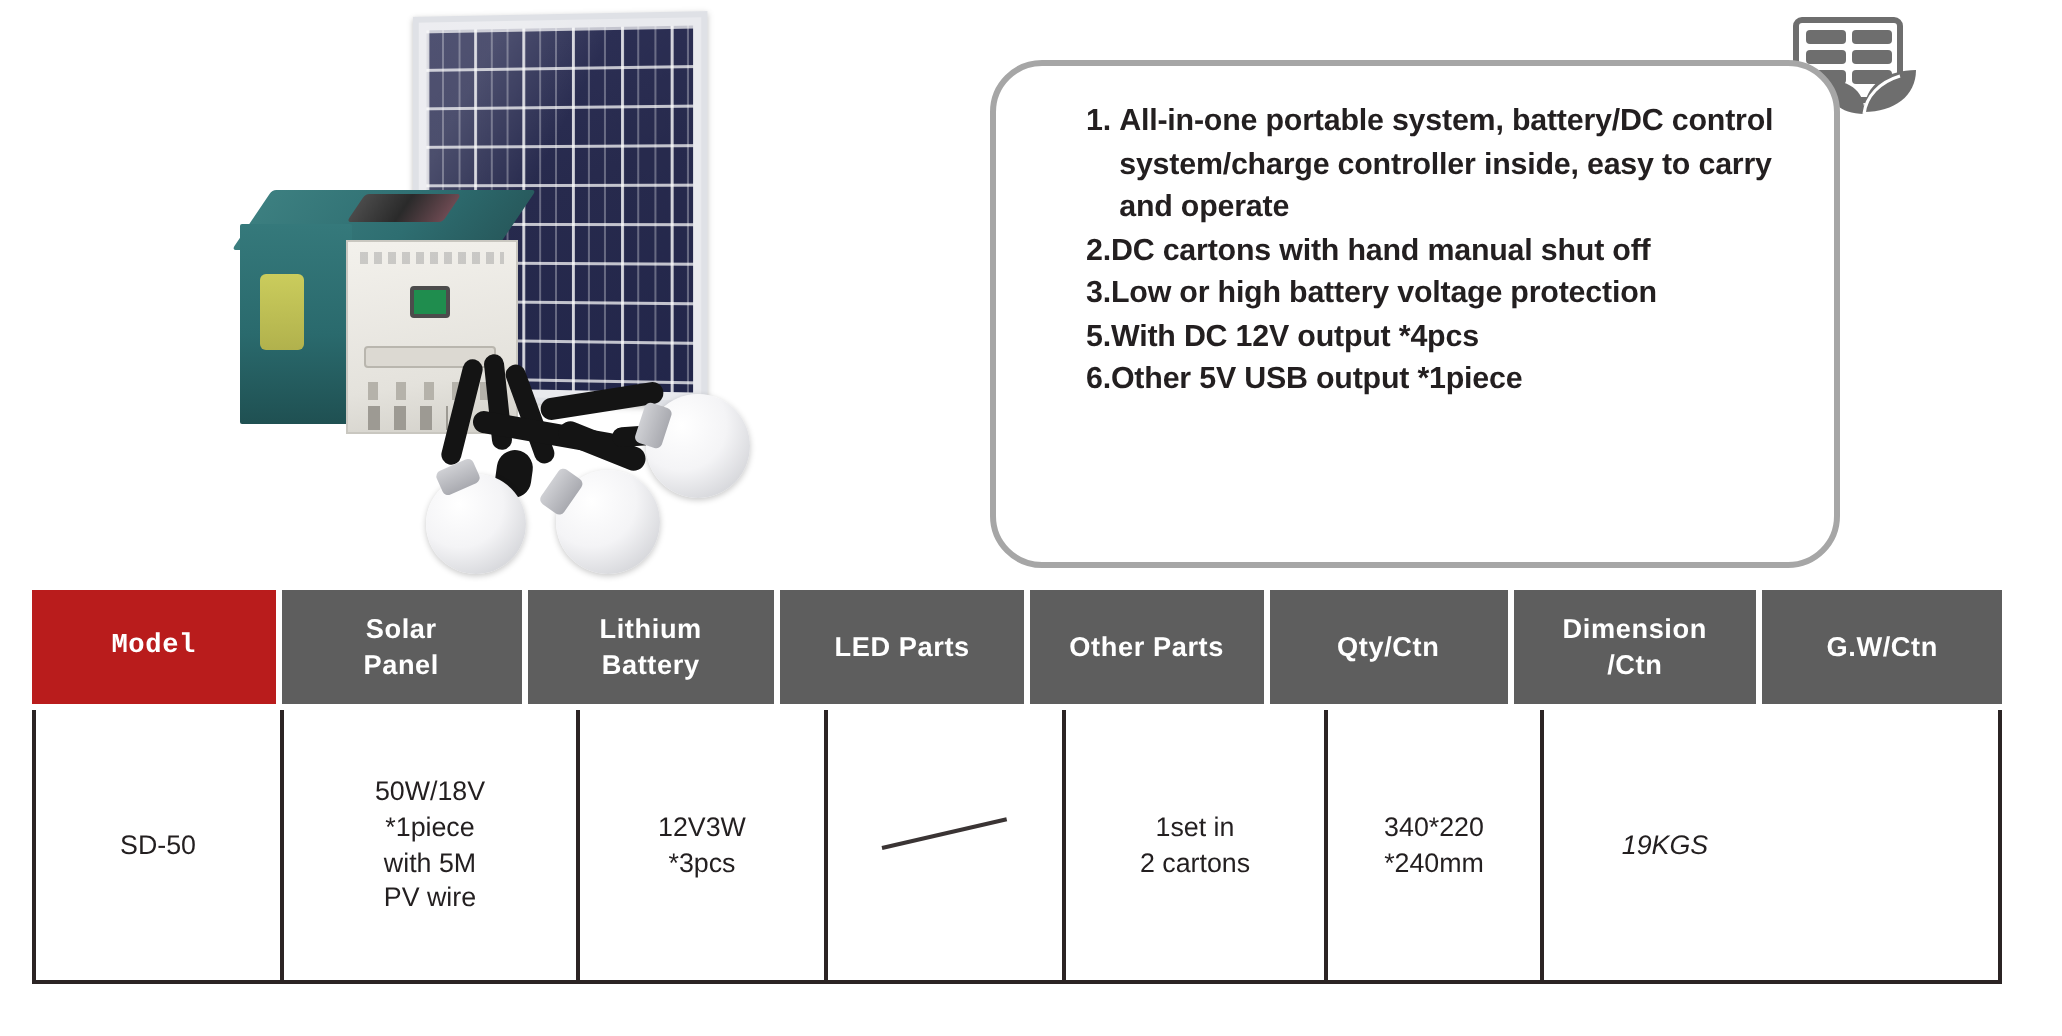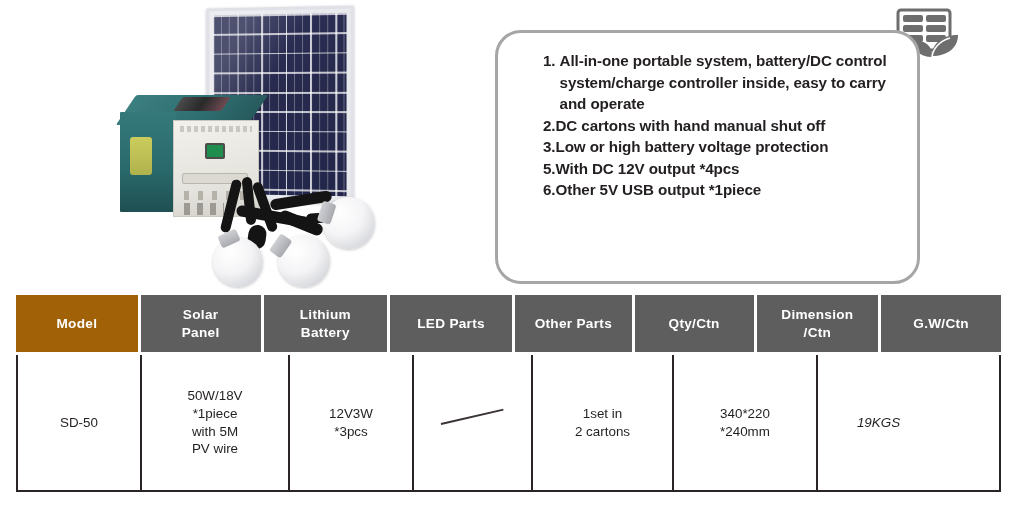--- a/index.html
+++ b/index.html
@@ -127,21 +127,21 @@
   }
   .thead { display: flex; height: 57px; }
   .th {
     background: #5e5e5e; color: #ffffff;
     font-size: 13.6px; font-weight: bold; letter-spacing: .3px;
     display: flex; align-items: center; justify-content: center; text-align: center;
     line-height: 1.26;
     margin-right: 3px;
   }
   .th:last-child { margin-right: 0; }
-  .th.model { background: #a16207; }
+  .th.model { background: #b91c1c; font-family: Liberation Mono, monospace; }
 
   .tbody { display: flex; height: 137px; border: 2px solid #2b2424; border-top: none; margin-top: 3px; }
   .td {
     display: flex; align-items: center; justify-content: center; text-align: center;
     font-size: 13.4px; color: #231f20; line-height: 1.34;
     border-right: 2px solid #2b2424;
     background: #fff;
   }
   .td:last-child { border-right: none; font-style: italic; }
   .dash-mark {
@@ -259,19 +259,19 @@
       <div class="th" style="width:122px">G.W/Ctn</div>
     </div>
 
     <div class="tbody">
       <div class="td" style="width:124px">SD-50</div>
       <div class="td" style="width:148px">50W/18V<br>*1piece<br>with 5M<br>PV wire</div>
       <div class="td" style="width:124px">12V3W<br>*3pcs</div>
       <div class="td" style="width:119px">
         <span class="dash-mark"></span>
       </div>
-      <div class="td" style="width:141px">1set in<br>2 cartons</div>
-      <div class="td" style="width:144px">340*220<br>*240mm</div>
+      <div class="td" style="width:131px">1set in<br>2 cartons</div>
+      <div class="td" style="width:108px">340*220<br>*240mm</div>
       <div class="td" style="width:121px">19KGS</div>
     </div>
   </div>
 
 </div>
 
 </body></html>

